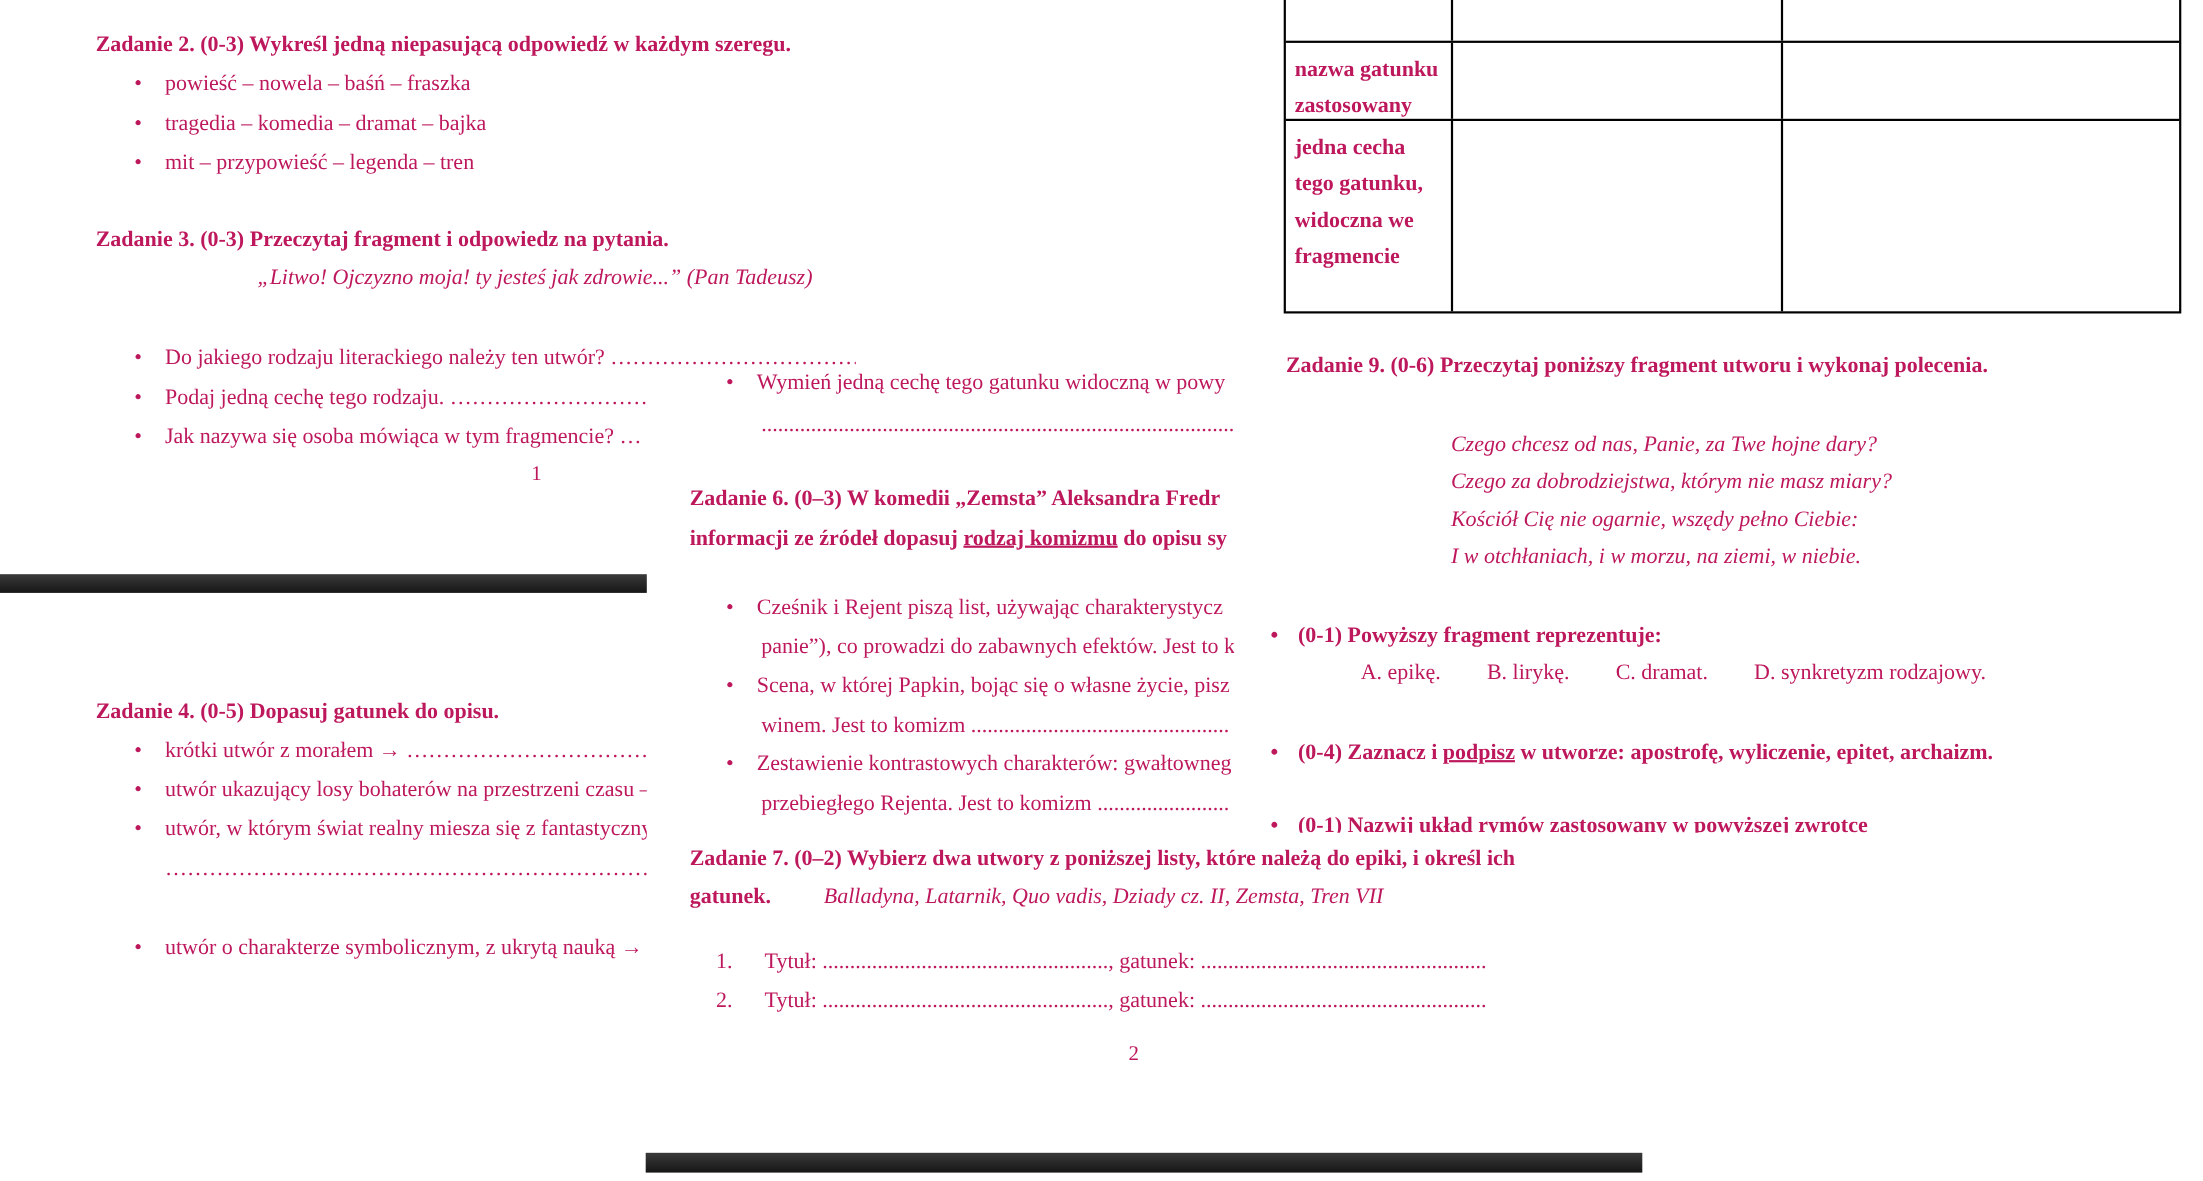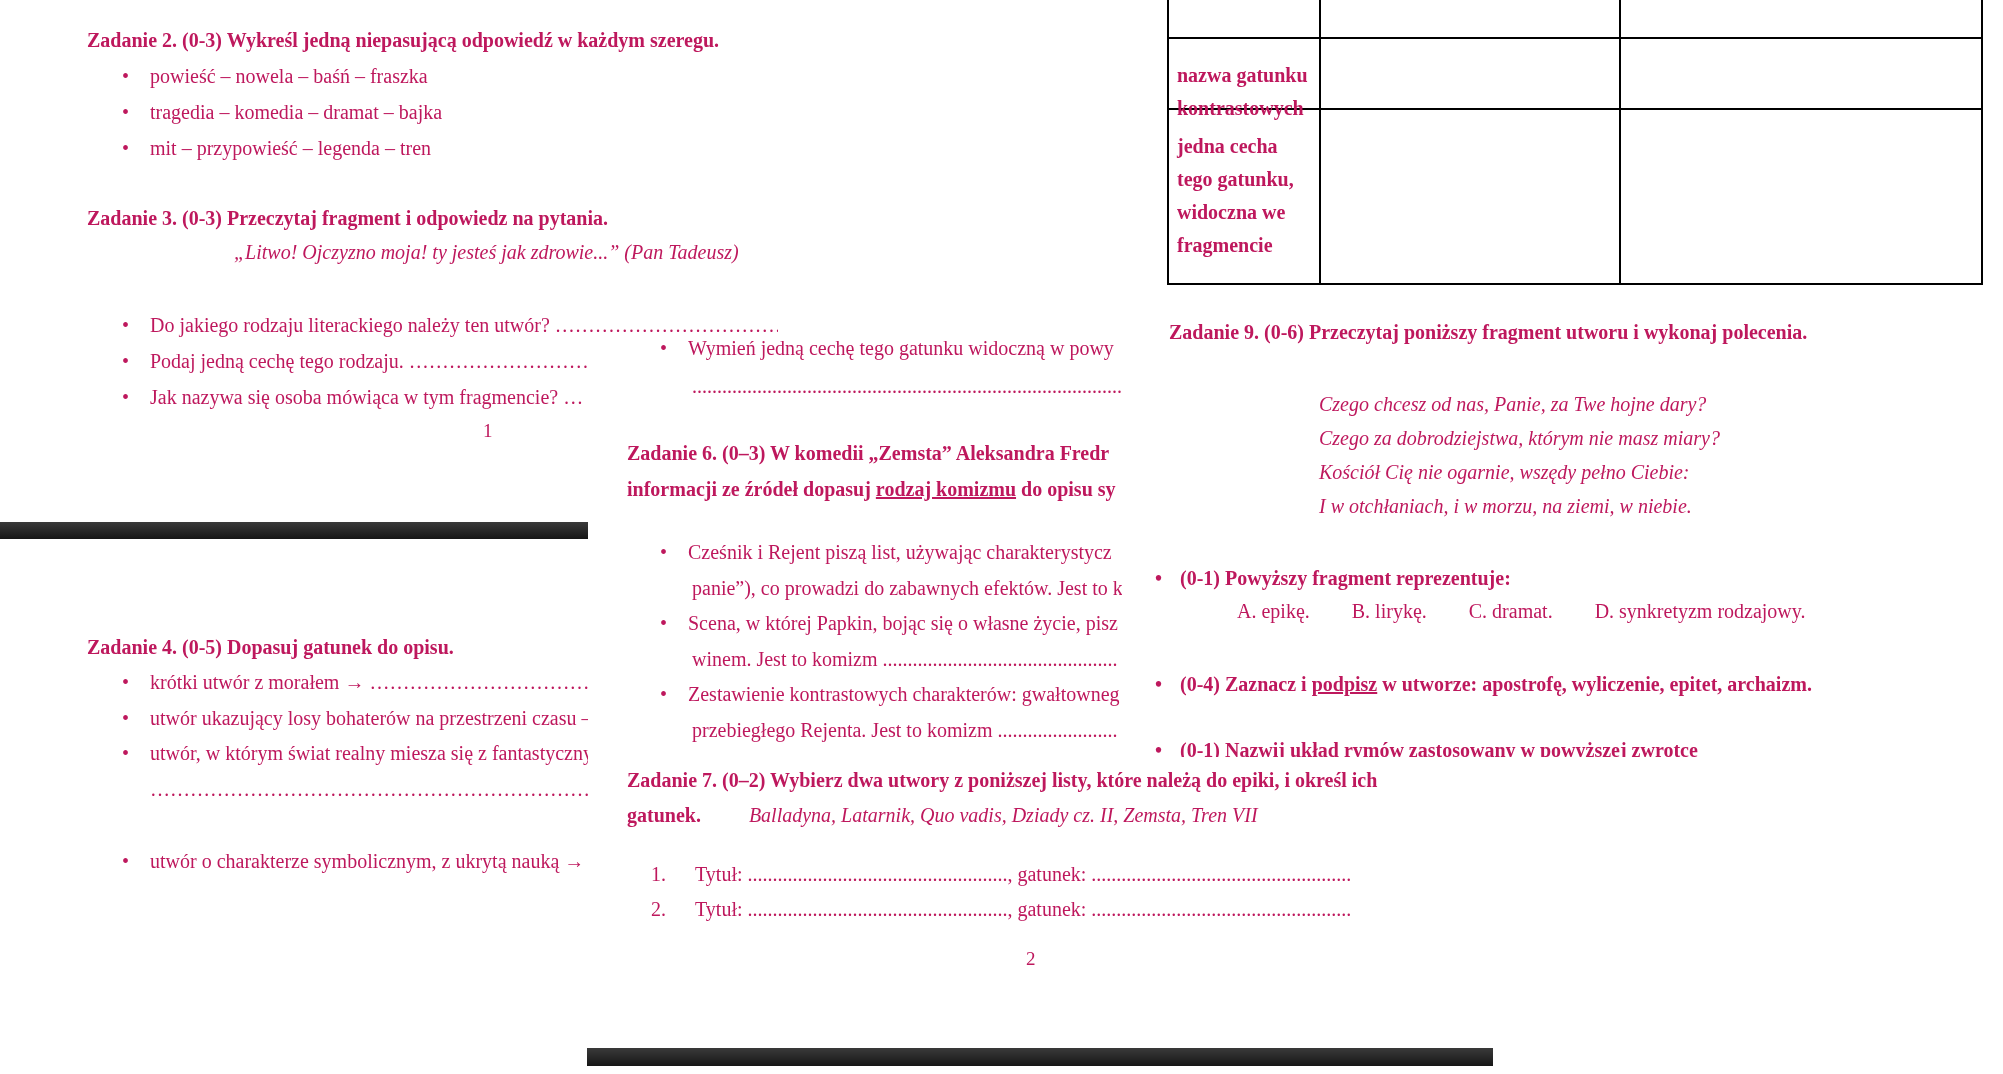--- a/index.html
+++ b/index.html
@@ -14,21 +14,21 @@
   .dotS{display:inline-block;width:25px;}
   .num{display:inline-block;width:44px;}
   .bar{position:absolute;height:17px;background:linear-gradient(#3a3a3a,#161616);}
   .pgnum{position:absolute;font-size:19px;}
   
   #right-page{position:absolute;left:1125px;top:0;width:878px;height:757px;overflow:hidden;background:#ffffff;}
   
   #genre-table{position:absolute;left:42px;top:-44px;width:816px;border:2px solid #000;box-sizing:border-box;}
   .trow{display:flex;box-sizing:border-box;}
   .trow.rb{border-bottom:2px solid #000;}
-  .tcell{box-sizing:border-box;padding:20px 6px 0 8px;font-weight:bold;font-size:20px;line-height:33px;}
+  .tcell{box-sizing:border-box;padding:8px 6px 0 8px;font-weight:bold;font-size:20px;line-height:33px;}
   .c1{width:152px;border-right:2px solid #000;}
   .c2{width:300px;border-right:2px solid #000;}
   .c3{flex:1;}
   .opts{position:absolute;display:flex;gap:42px;font-size:20px;white-space:nowrap;text-align:center;}
 </style>
 </head>
 <body>
 
 <div id="canvas">
 
@@ -84,21 +84,21 @@
 
     <div id="genre-table">
       <div class="trow rb" style="height:81px">
         <div class="tcell c1"></div>
         <div class="tcell c2"></div>
         <div class="tcell c3"></div>
       </div>
       <div class="trow rb" style="height:71px">
         <div class="tcell c1">
           <div>nazwa gatunku</div>
-          <div>kontrastowych</div>
+          <div>zastosowany</div>
         </div>
         <div class="tcell c2"></div>
         <div class="tcell c3"></div>
       </div>
       <div class="trow" style="height:173px">
         <div class="tcell c1">
           <div>jedna cecha</div>
           <div>tego gatunku,</div>
           <div>widoczna we</div>
           <div>fragmencie</div>

